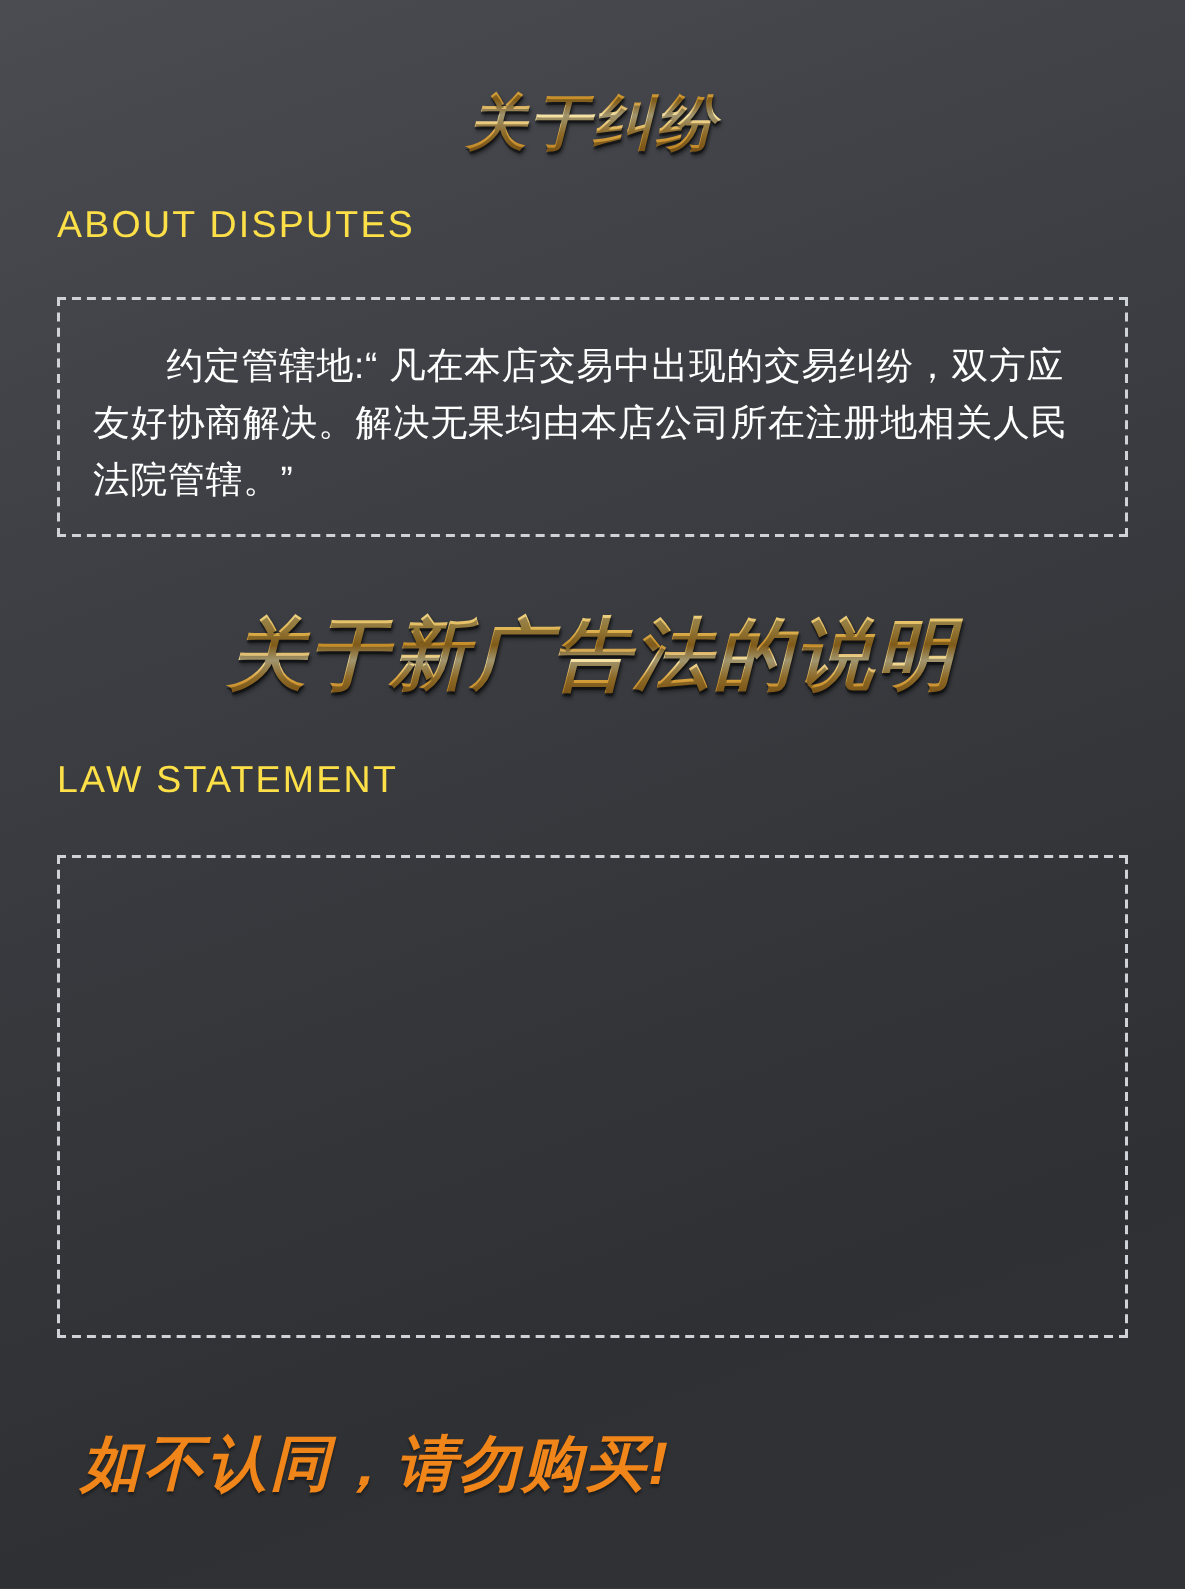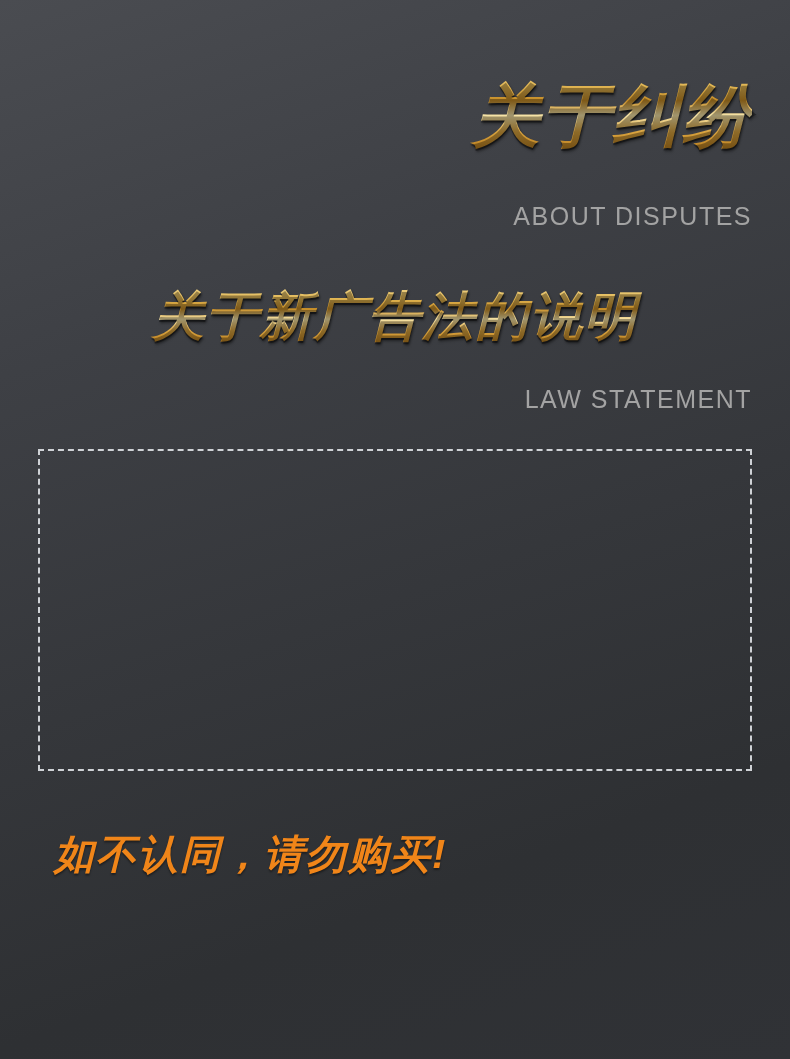--- a/index.html
+++ b/index.html
@@ -41,32 +41,31 @@
         #d9a33e 82%,
         #b4791c 100%);
     -webkit-background-clip: text;
     background-clip: text;
     color: transparent;
     -webkit-text-fill-color: transparent;
     text-shadow: 0 2px 0 rgba(0,0,0,0.35);
     filter: drop-shadow(1px 2px 1px rgba(0,0,0,0.55));
   }
   .title-1 {
-    font-size: 68px;
+    font-size: 40px;
     padding-top: 34px;
-    text-align: right;
   }
   .title-2 {
     font-size: 52px;
     padding-top: 18px;
   }
 
   .sub-title {
-    text-align: right;
-    color: #a3a3a3;
+    text-align: left;
+    color: #fde047;
     font-size: 25px;
     letter-spacing: 1.5px;
     font-weight: 400;
     margin-top: 14px;
     line-height: 1.6;
   }
 
   
   .dashed-box {
     border: 2px dashed #cfd2d6;
@@ -107,20 +106,23 @@
 </style>
 </head>
 <body>
 
 <div class="page">
 
   <h1 class="gold-title title-1">关于纠纷</h1>
 
   <div class="sub-title">ABOUT DISPUTES</div>
 
+  <div class="dashed-box box-1">
+    <p class="para">约定管辖地:“ 凡在本店交易中出现的交易纠纷，双方应友好协商解决。解决无果均由本店公司所在注册地相关人民法院管辖。”</p>
+  </div>
 
   <h1 class="gold-title title-2">关于新广告法的说明</h1>
 
   <div class="sub-title" style="margin-top:18px;">LAW STATEMENT</div>
 
   <div class="dashed-box box-2">
   </div>
 
   <div class="warning">如不认同，请勿购买!</div>
 

